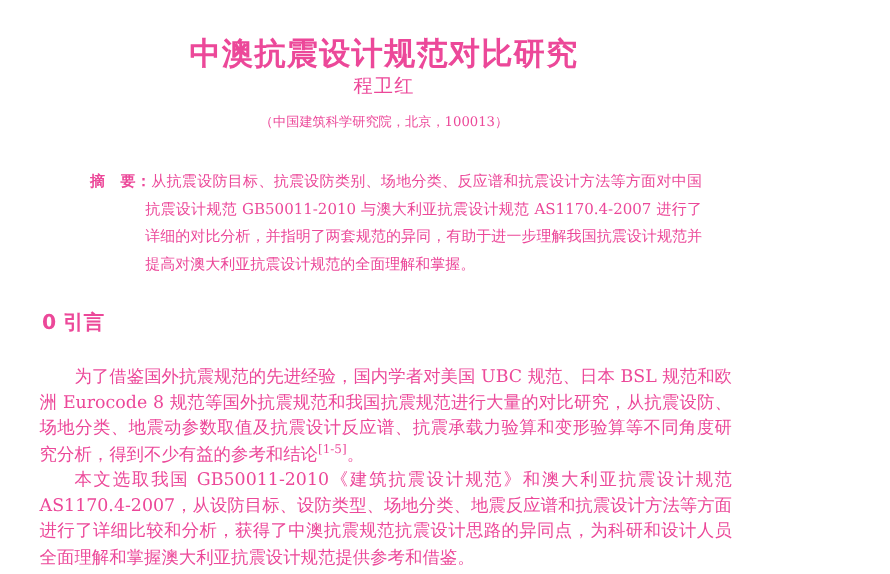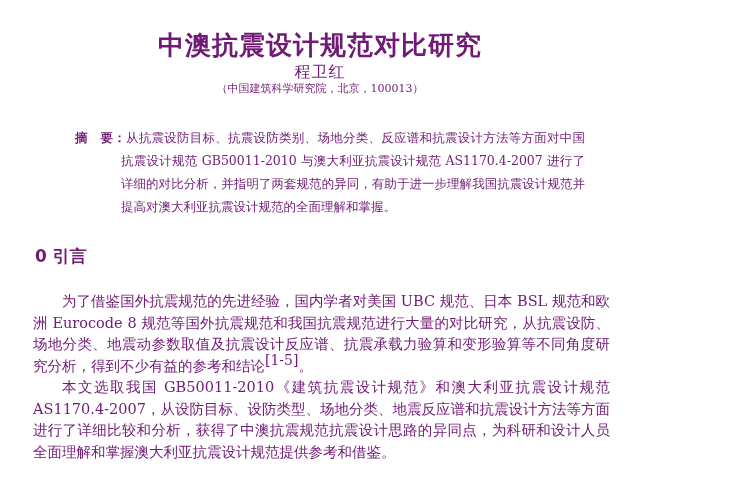--- a/index.html
+++ b/index.html
@@ -5,40 +5,41 @@
   html, body {
     margin: 0;
     padding: 0;
     background: #ffffff;
   }
   .page {
     position: relative;
     width: 640px;
     height: 478px;
     background: #ffffff;
-    color: #701a75;
+    color: #ec4899;
     overflow: hidden;
     font-family: "DejaVu Serif", "Liberation Serif", serif;
   }
   .paper-title {
     margin: 28px 20px 0 20px;
     text-align: center;
     font-family: "DejaVu Sans", "Liberation Sans", sans-serif;
     font-weight: 700;
     font-size: 26px;
     line-height: 34px;
     letter-spacing: 1px;
   }
   .author {
     text-align: center;
     font-size: 16px;
     line-height: 20px;
     letter-spacing: 1px;
   }
   .affiliation {
+    margin-top: 13px;
     text-align: center;
     font-size: 11px;
     line-height: 14px;
   }
   .abstract-block {
     margin: 30px 55px 0 75px;
     font-size: 12.5px;
     line-height: 23px;
     text-align: justify;
   }
@@ -61,21 +62,21 @@
     margin: 24px 30px 0 33px;
     font-size: 14.5px;
     line-height: 21.5px;
     text-align: justify;
   }
   .body-text p {
     margin: 0;
     text-indent: 2em;
   }
   sup.cite {
-    font-size: 14px;
+    font-size: 10px;
     line-height: 0;
     vertical-align: super;
   }
 </style>
 </head>
 <body>
 
 <div class="page">
 
   <h1 class="paper-title">中澳抗震设计规范对比研究</h1>

